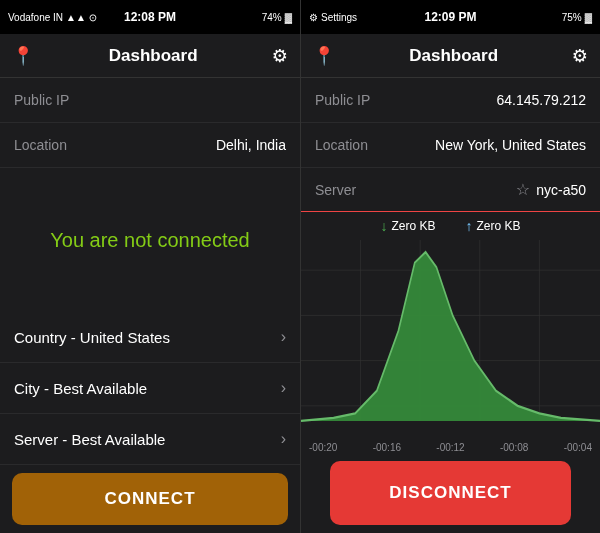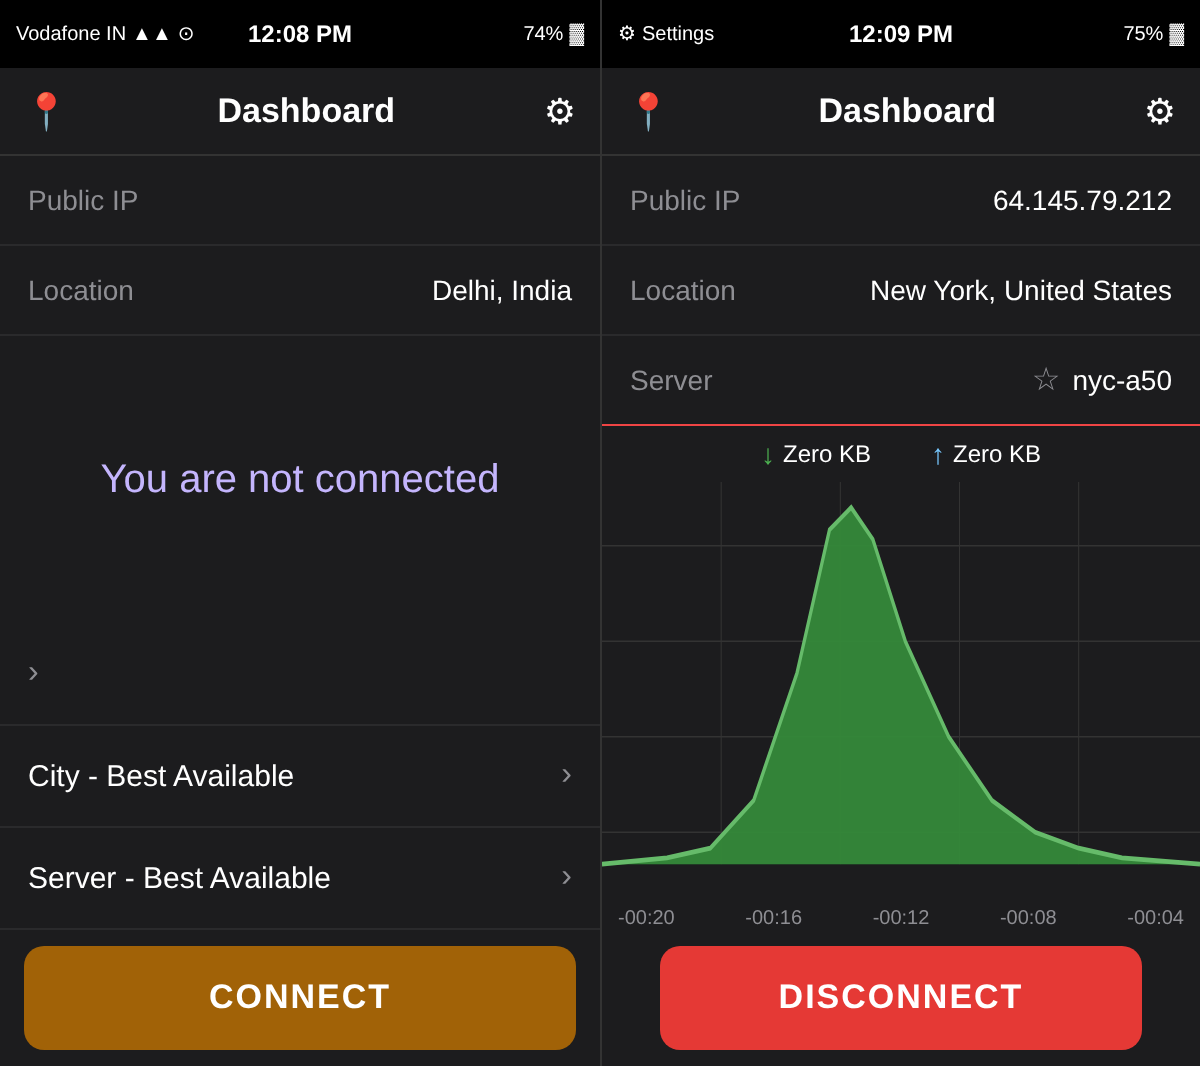--- a/index.html
+++ b/index.html
@@ -104,21 +104,21 @@
 
     
     .not-connected-area {
       flex: 1;
       display: flex;
       align-items: center;
       justify-content: center;
       background: #1c1c1e;
     }
     .not-connected-text {
-      color: #c4b5fd;
+      color: #84cc16;
       font-size: 20px;
       font-weight: 500;
       text-align: left;
     }
 
     
     .server-row {
       display: flex;
       align-items: center;
       justify-content: space-between;
@@ -227,21 +227,21 @@
       cursor: pointer;
       flex-shrink: 0;
     }
     .connect-btn-text {
       color: #fff;
       font-size: 17px;
       font-weight: 700;
       letter-spacing: 1px;
     }
     .disconnect-btn {
-      height: 52px;
+      height: 64px;
       margin: 8px 29px;
       background: #e53935;
       border-radius: 10px;
       display: flex;
       align-items: center;
       justify-content: center;
       cursor: pointer;
       flex-shrink: 0;
     }
     .disconnect-btn-text {
@@ -284,20 +284,21 @@
     <span class="info-label">Location</span>
     <span class="info-value">Delhi, India</span>
   </div>
 
   <div class="not-connected-area">
     <span class="not-connected-text">You are not connected</span>
   </div>
 
   <div class="options-area">
     <div class="option-row">
+      <span class="option-label">Country - United States</span>
       <span class="option-chevron">›</span>
     </div>
     <div class="option-row">
       <span class="option-label">City - Best Available</span>
       <span class="option-chevron">›</span>
     </div>
     <div class="option-row">
       <span class="option-label">Server - Best Available</span>
       <span class="option-chevron">›</span>
     </div>

